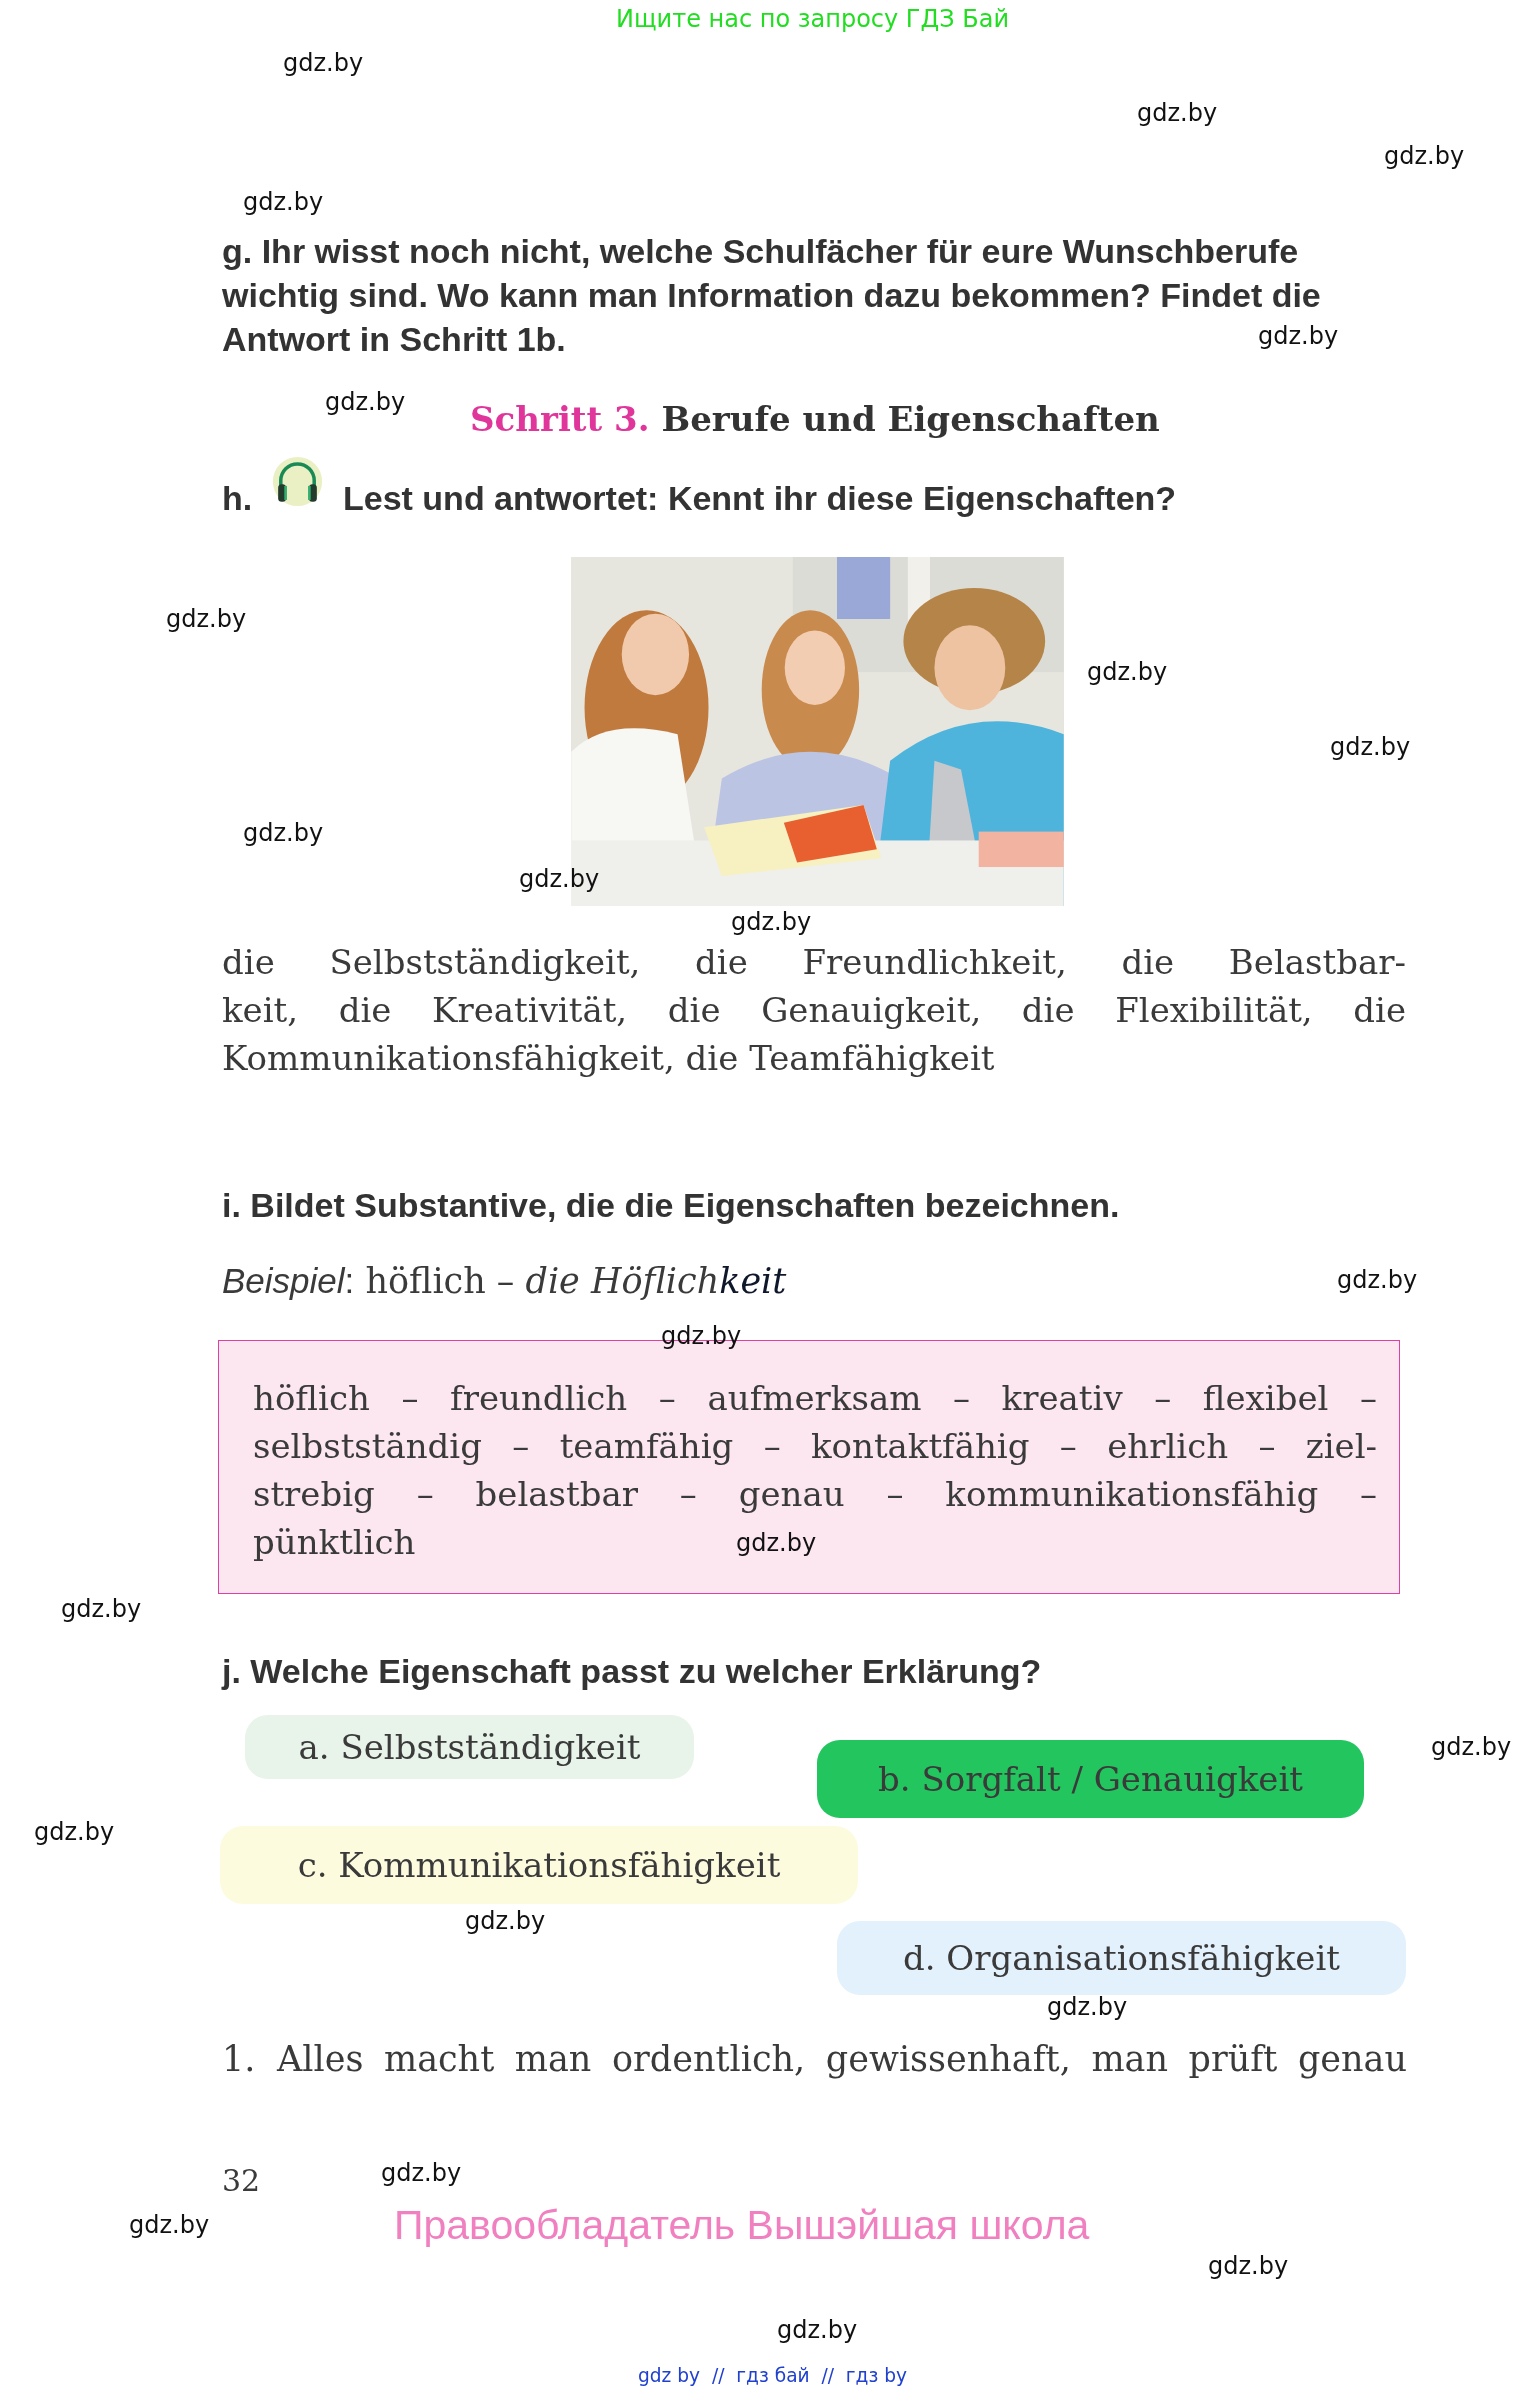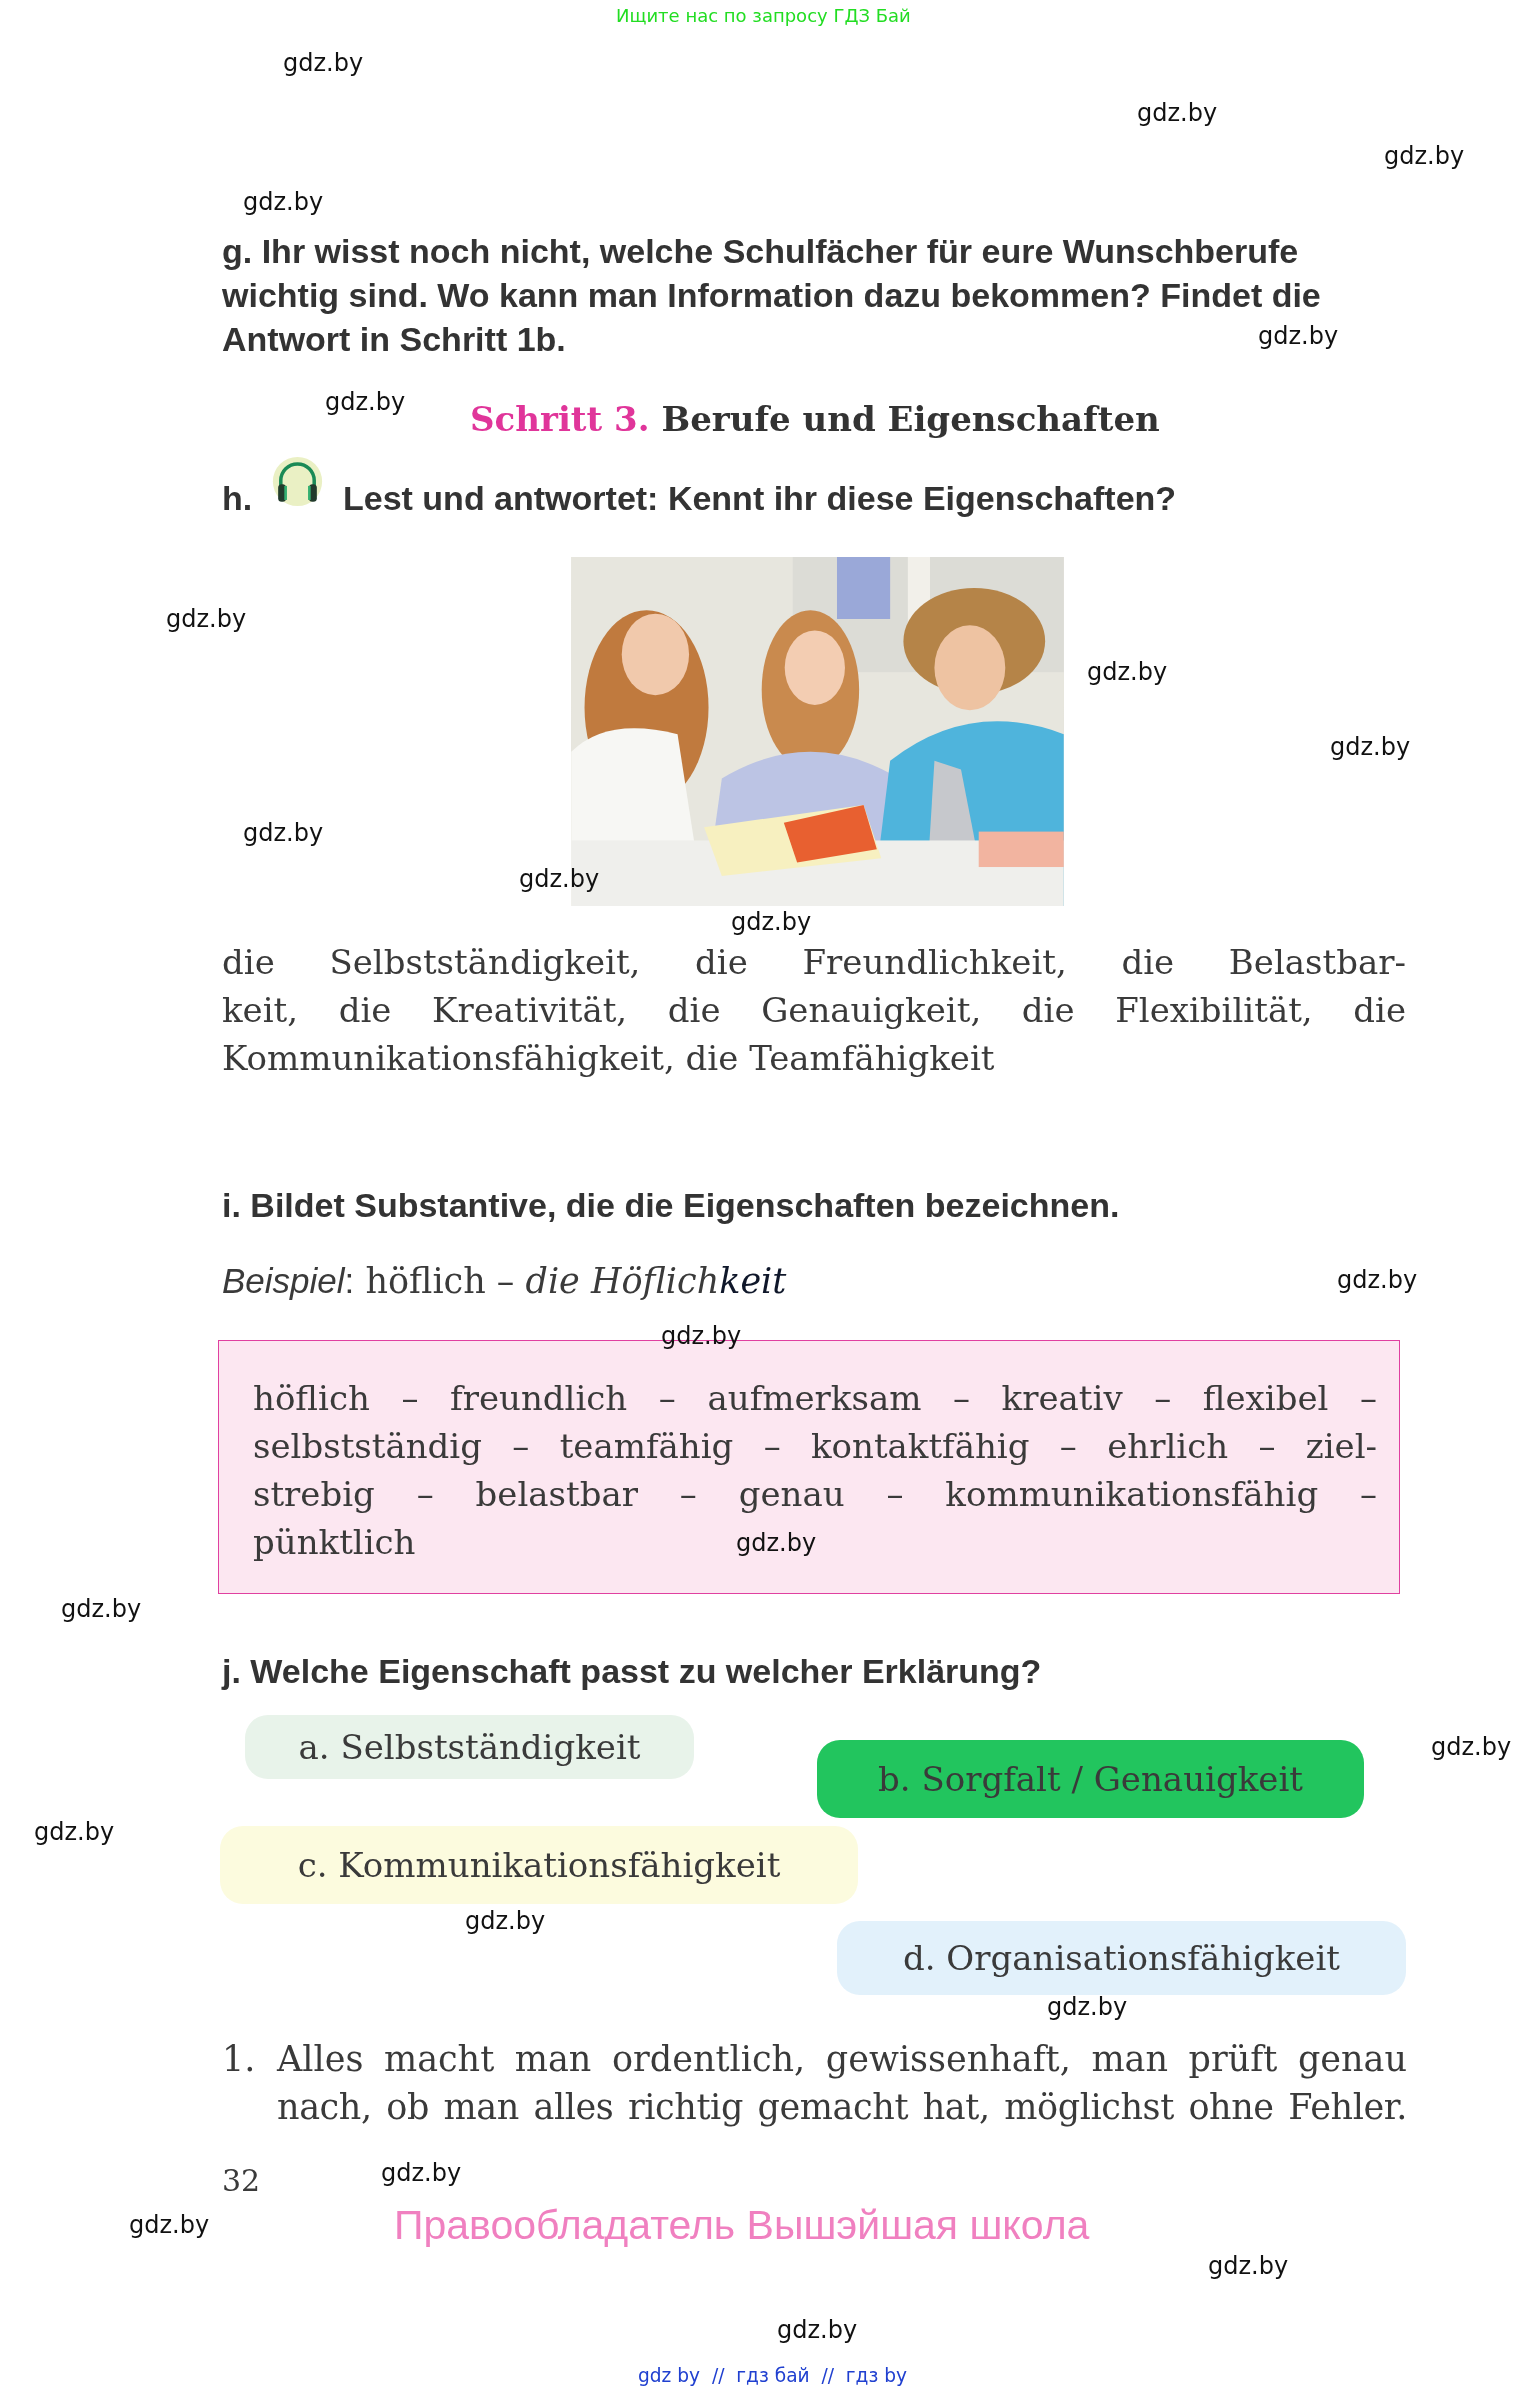--- a/index.html
+++ b/index.html
@@ -1,18 +1,18 @@
 <!DOCTYPE html>
 <html style="font-size:14px"><head>
 <meta charset="utf-8">
 <style>
   html, body { margin: 0; padding: 0; background: #ffffff; }
   body { width: 1539px; height: 2401px; position: relative; overflow: hidden; }
   .abs { position: absolute; white-space: nowrap; }
-  .banner { font-family: "DejaVu Sans", sans-serif; font-size: 18px; color: #22dd22; }
+  .banner { font-family: "DejaVu Sans", sans-serif; font-size: 24px; color: #22dd22; }
   .wm { font-family: "DejaVu Sans", sans-serif; font-size: 24px; color: #111; line-height: 1; }
   .task { font-family: "Liberation Sans", sans-serif; font-weight: bold; font-size: 34px; color: #333333; line-height: 44px; }
   .serif { font-family: "DejaVu Serif", serif; color: #3a3a3a; }
   .schritt { font-family: "DejaVu Serif", serif; font-weight: bold; font-size: 34px; color: #333; }
   .schritt .pink { color: #e0359a; }
   .para { font-family: "DejaVu Serif", serif; font-size: 34px; color: #3a3a3a; line-height: 48px; text-align: justify; text-align-last: left; }
   .photo { position: absolute; left: 571px; top: 557px; width: 493px; height: 349px; overflow: hidden;
            background: linear-gradient(180deg, #e9e9e1 0%, #e2e2d8 55%, #d9dbd6 75%, #ececec 100%); }
   .pinkbox { position: absolute; left: 218px; top: 1340px; width: 1182px; height: 254px;
              background: #fce7f1; border: 1.8px solid #e040a0; box-sizing: border-box; }
@@ -99,21 +99,20 @@
 <div class="abs task" style="left:222px; top:1649px;">j. Welche Eigenschaft passt zu welcher Erklärung?</div>
 
 <div class="pill" style="left:245px; top:1715px; width:449px; height:64px; background:#e8f3ea;">a. Selbstständigkeit</div>
 <div class="pill" style="left:817px; top:1740px; width:547px; height:78px; background:#22c55e;">b. Sorgfalt / Genauigkeit</div>
 <div class="pill" style="left:220px; top:1826px; width:638px; height:78px; background:#fcfbde;">c. Kommunikationsfähigkeit</div>
 <div class="pill" style="left:837px; top:1921px; width:569px; height:74px; background:#e2f1fb;">d. Organisationsfähigkeit</div>
 
 <div class="abs serif" style="left:222px; top:2035px; font-size:35px; line-height:48px;">1.</div>
 <div class="abs serif" style="left:277px; top:2035px; width:1130px; font-size:35px; line-height:48px; white-space:normal;">
   <div style="text-align:justify; text-align-last:justify;">Alles macht man ordentlich, gewissenhaft, man prüft genau</div>
-  <div style="text-align:justify; text-align-last:justify; letter-spacing:-0.4px;">nach, ob man alles richtig gemacht hat, möglichst ohne Fehler.</div>
 </div>
 
 <div class="abs serif" style="left:222px; top:2163px; font-size:30px;">32</div>
 
 <div class="abs footer-pink" style="left:394px; top:2202px;">Правообладатель Вышэйшая школа</div>
 <div class="abs footer-links" style="left:638px; top:2365px; white-space:pre;text-align:center;">gdz by  //  гдз бай  //  гдз by</div>
 
 <div id="wm-layer">
     <div class="abs wm" style="left: 283px; top: 51px;">gdz.by</div>
     <div class="abs wm" style="left: 1137px; top: 101px;">gdz.by</div>

